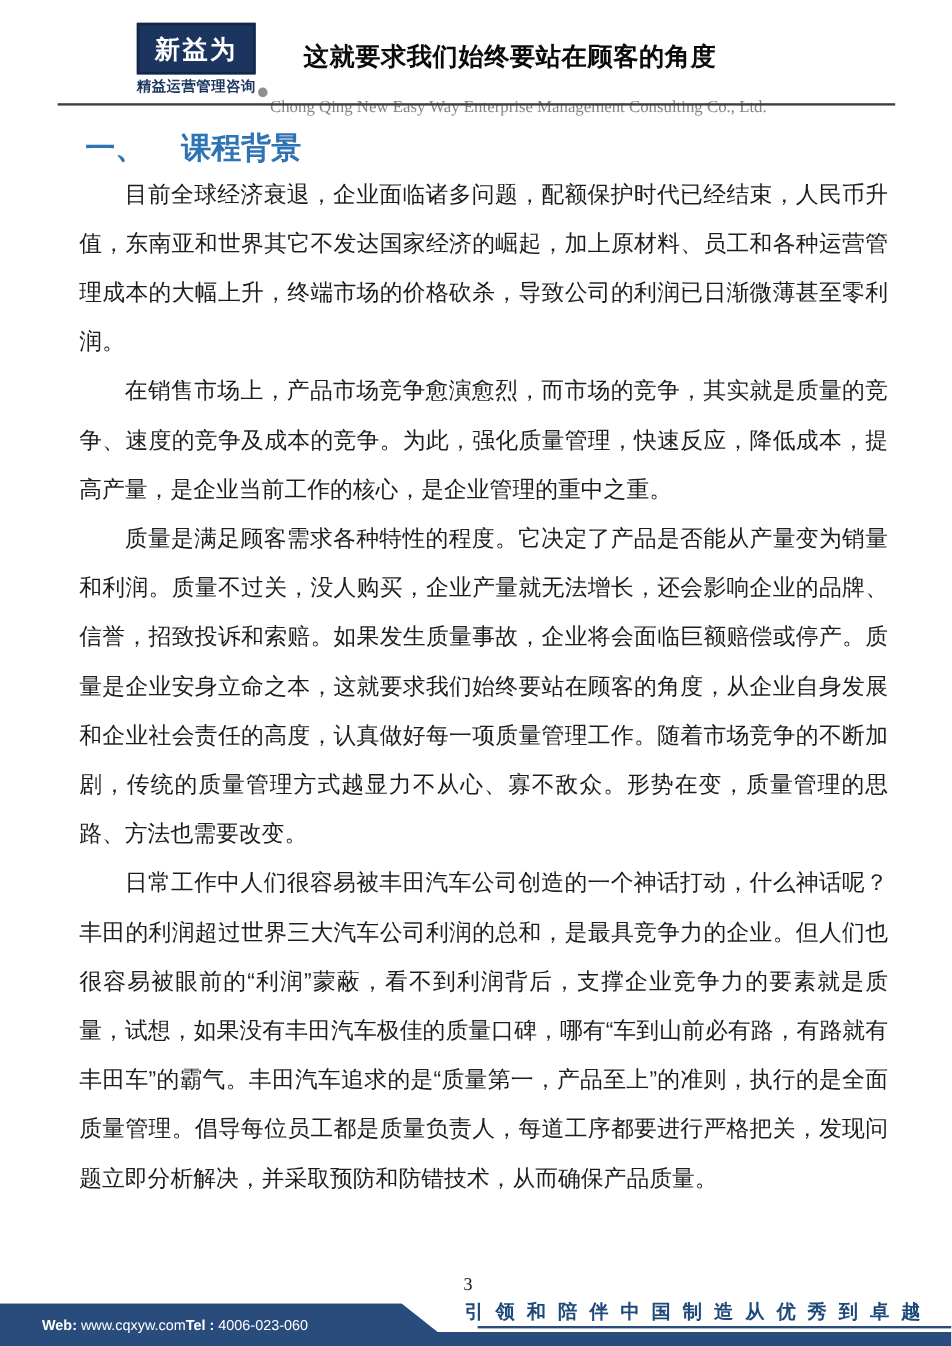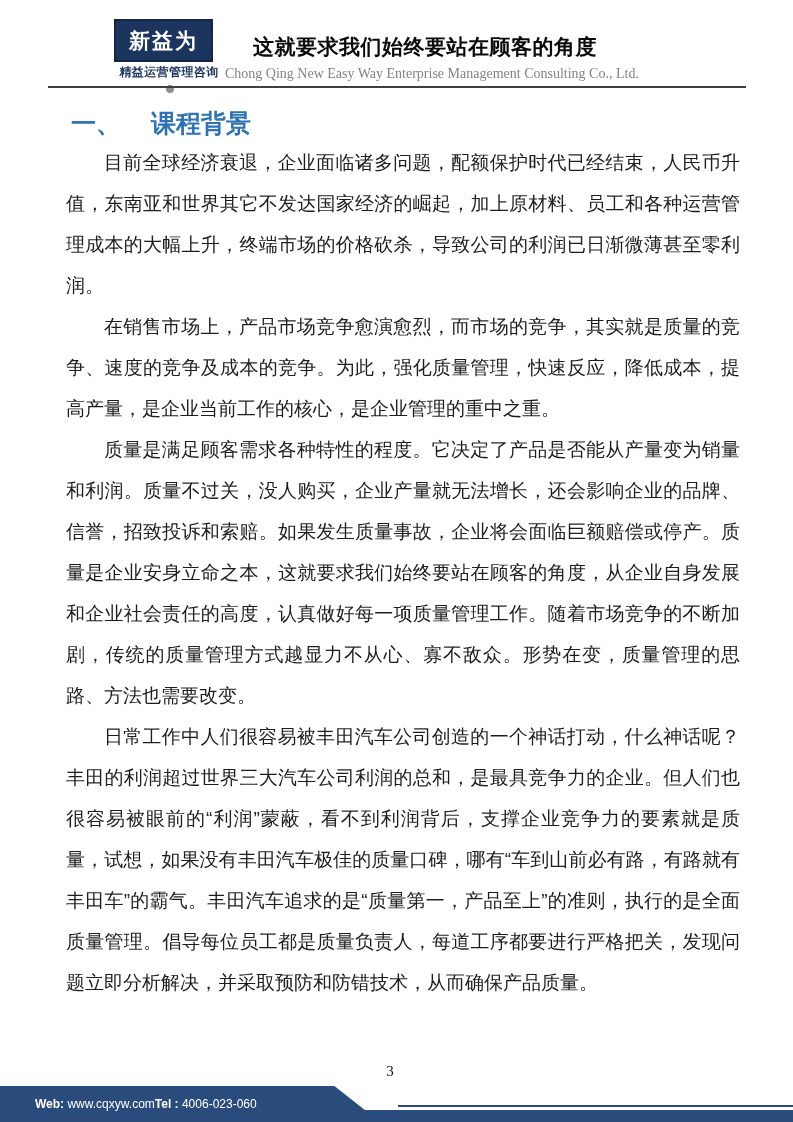--- a/index.html
+++ b/index.html
@@ -18,40 +18,39 @@
     width: 99px; height: 43px;
     background: #1b355e;
     border: 2px solid #122648;
     display: flex; align-items: center; justify-content: center;
   }
   .logo-box span {
     color: #ffffff; font-weight: bold; font-size: 21px; letter-spacing: 2px;
     font-family: "Liberation Sans", sans-serif;
   }
   .logo-sub {
-    margin-top: 2px; display: flex; align-items: center;
+    margin-top: 2px; display: flex; align-items: flex-end;
     color: #1b355e; font-weight: bold; font-size: 12px; letter-spacing: 0.4px;
     white-space: nowrap;
-    flex-direction: column;
   }
   .logo-dot {
     display: inline-block; width: 8px; height: 8px; border-radius: 50%;
     background: #8f8f8f; margin-left: 2px; margin-top: 4px;
   }
 
   .company-area {
     position: absolute; left: 225px; top: 33px; width: 400px;
     text-align: center;
   }
   .company-cn {
     font-size: 21px; font-weight: bold; color: #0a0a0a; letter-spacing: 0.5px;
     white-space: nowrap;
   }
   .company-en {
-    margin-top: 5px;
+    margin-top: 21px;
     font-family: "Liberation Serif", serif;
     font-size: 14px; color: #838383; white-space: nowrap;
   }
 
   .header-rule {
     position: absolute; left: 48px; top: 86px; width: 698px; height: 2px;
     background: #3f3f3f;
   }
 
   
@@ -140,14 +139,15 @@
 
   <div class="footer-bottom-bar"></div>
   <div class="footer-thin-line"></div>
   <div class="footer-trapezoid">
     <div class="footer-contact">
       <span class="lbl">Web:</span>
       <span>www.cqxyw.com</span><span class="lbl">Tel :</span>
       <span>4006-023-060</span>
     </div>
   </div>
+  <div class="footer-slogan">引领和陪伴中国制造从优秀到卓越</div>
 
 </div>
 
 </body></html>

